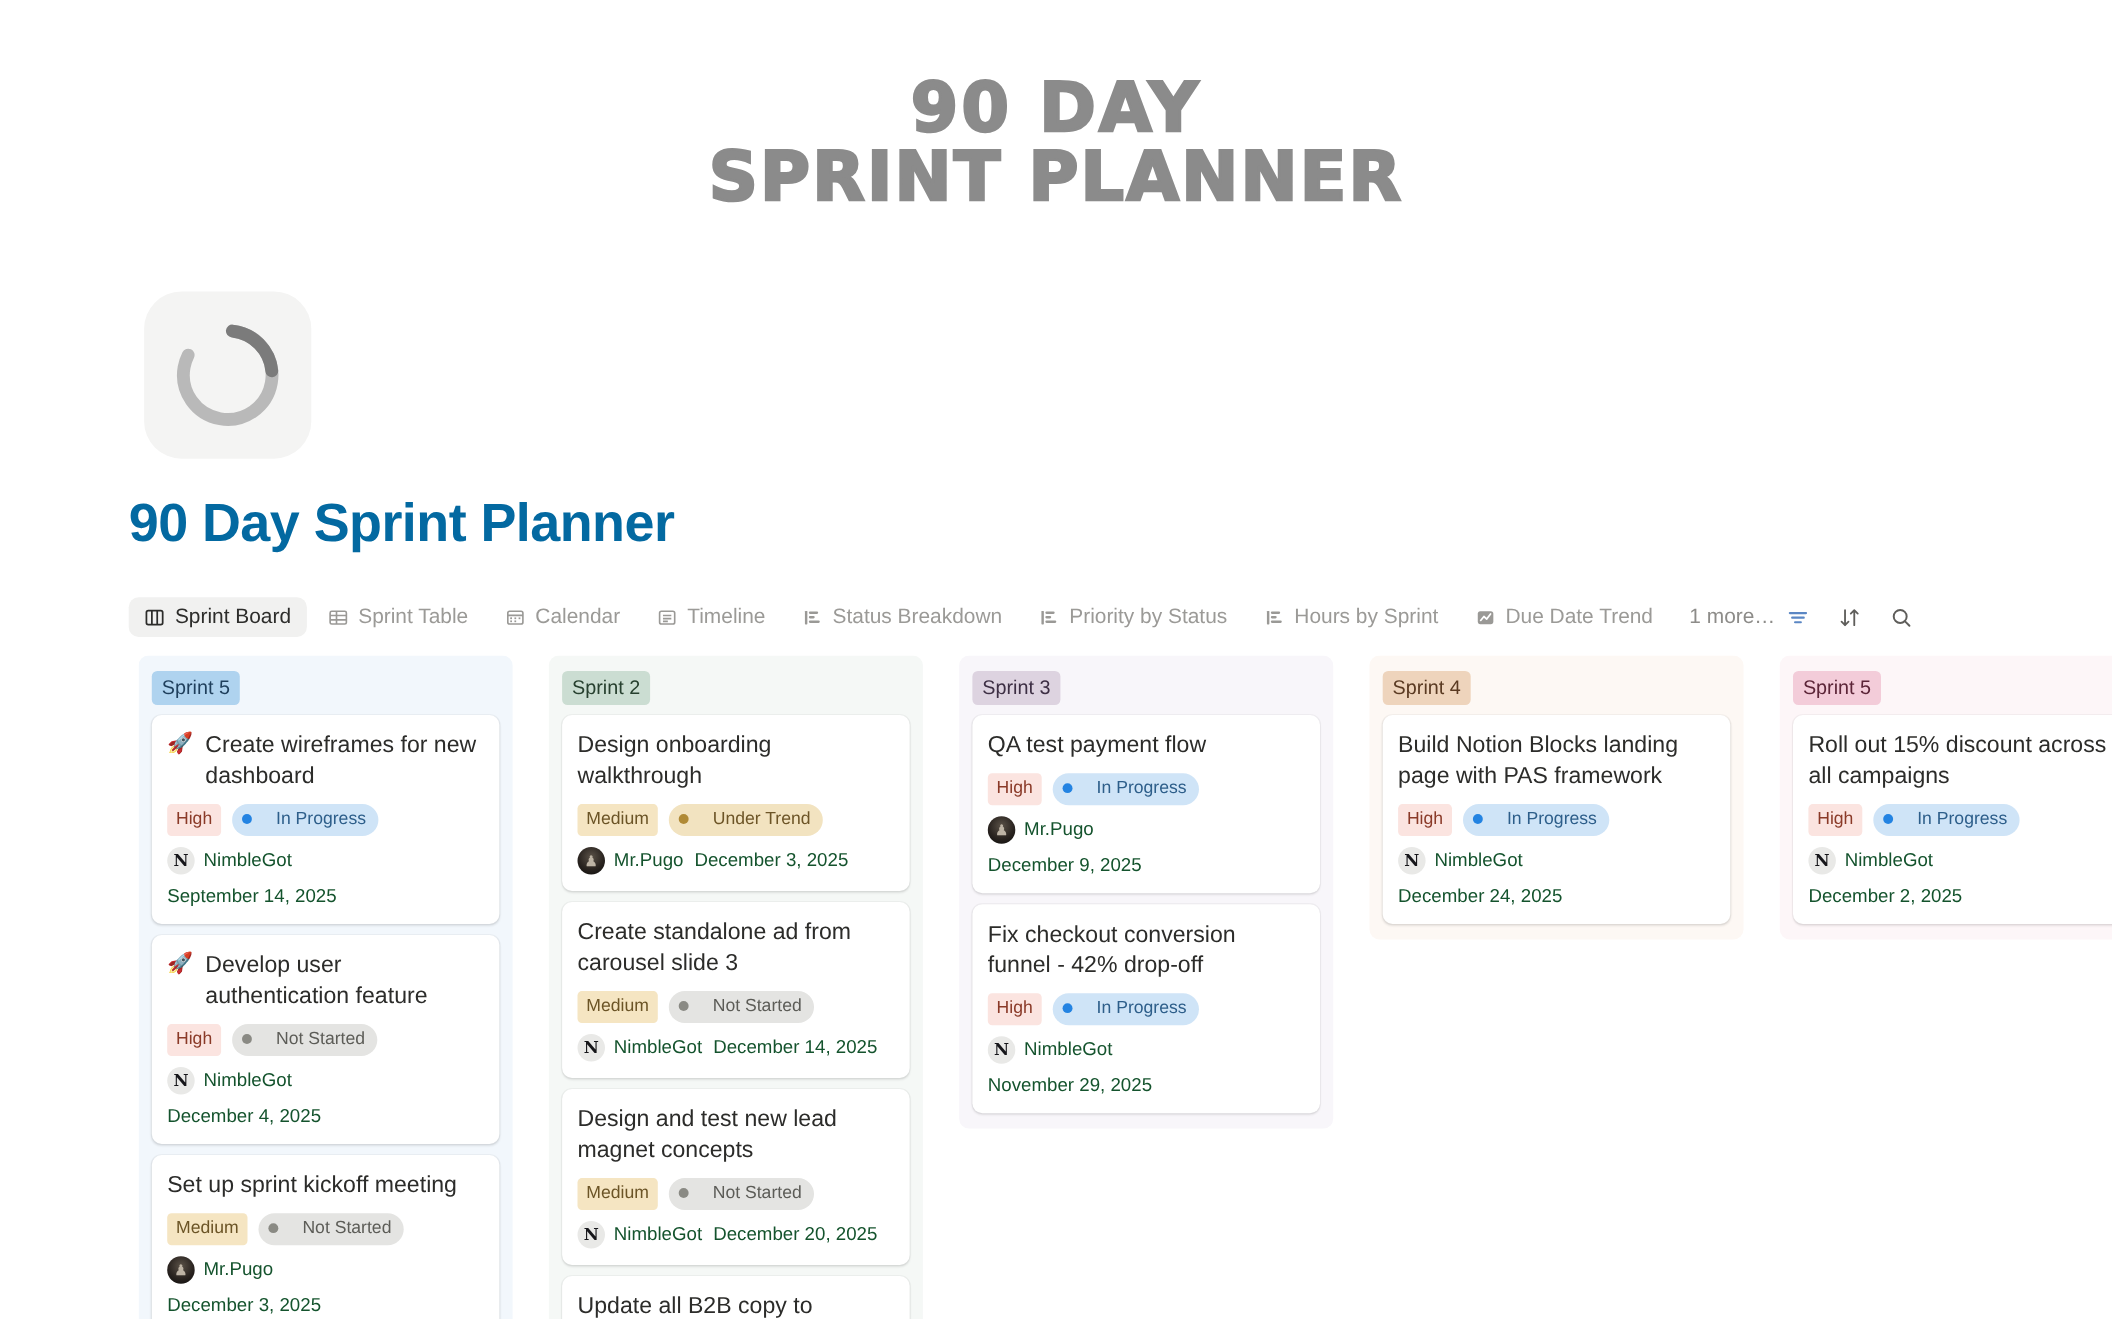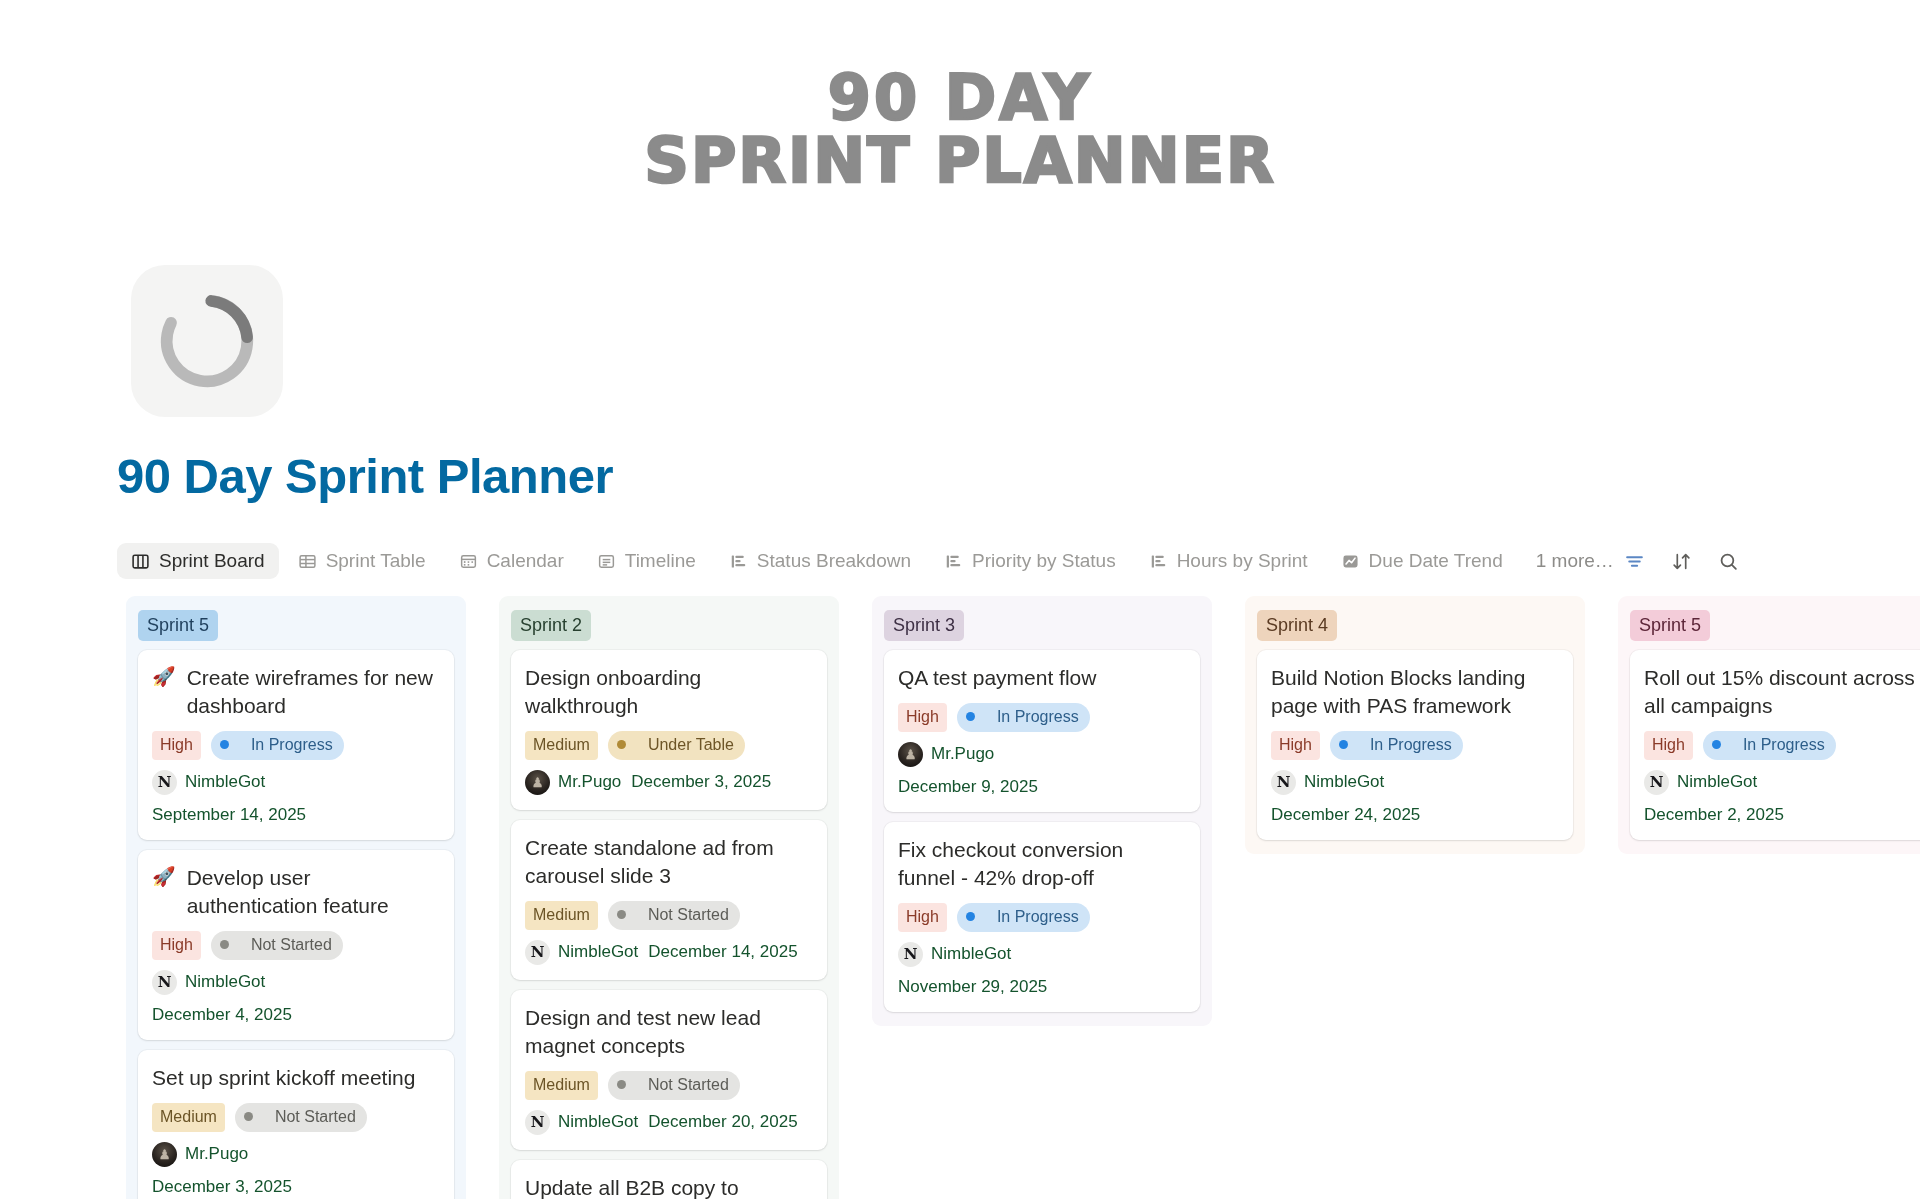--- a/index.html
+++ b/index.html
@@ -347,21 +347,21 @@
         <div class="col-head"><span class="col-chip" style="background: rgb(203, 221, 210); color: rgb(39, 64, 47);">Sprint 2</span></div>
         <div class="cards">
           <div class="card">
             <div class="card-title">
               <span>Design onboarding walkthrough</span>
             </div>
             <div class="card-row">
               <span class="pill" style="background: rgb(245, 229, 194); color: rgb(107, 84, 38);">Medium</span>
               <span class="status" style="background: rgb(242, 227, 192); color: rgb(109, 85, 39);">
                 <span class="dot" style="background: rgb(176, 138, 54);"></span>
-                <span>Under Table</span>
+                <span>Under Trend</span>
               </span>
             </div>
             <div class="card-row">
               <span class="person">
                 <span class="avatar pugo">♟</span>
                 <span class="person-name">Mr.Pugo</span>
               </span>
               <span class="card-date">December 3, 2025</span>
             </div>
           </div>

